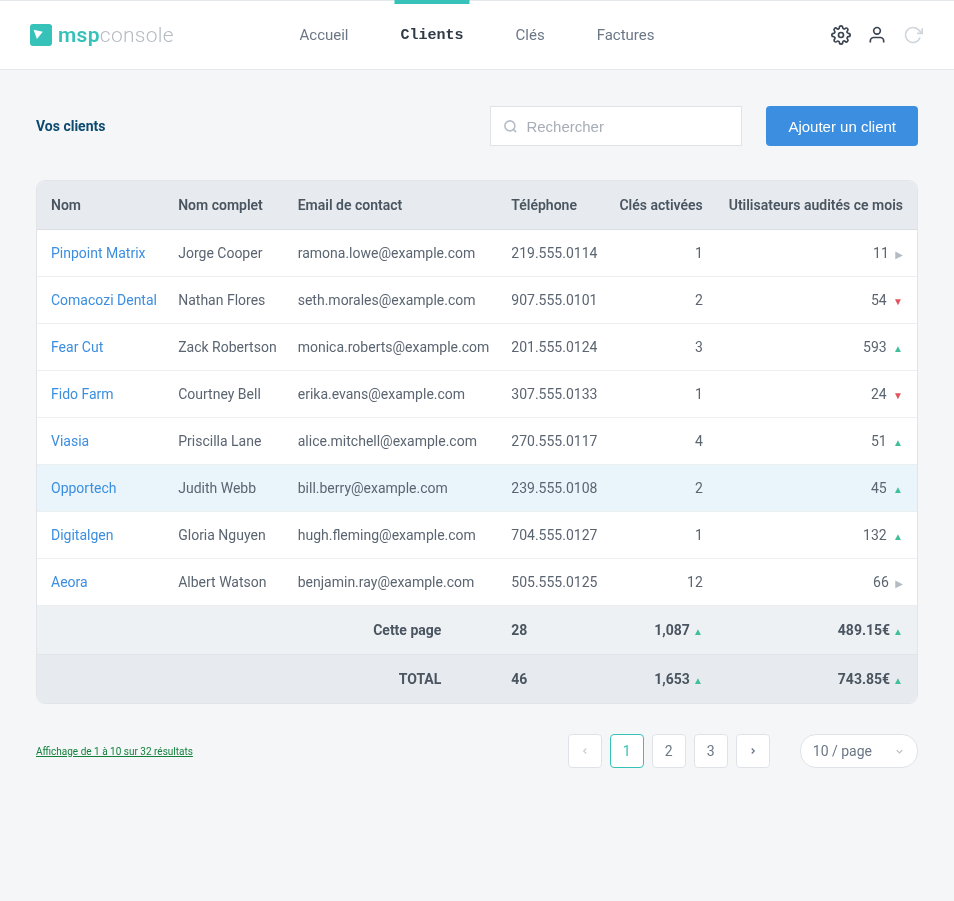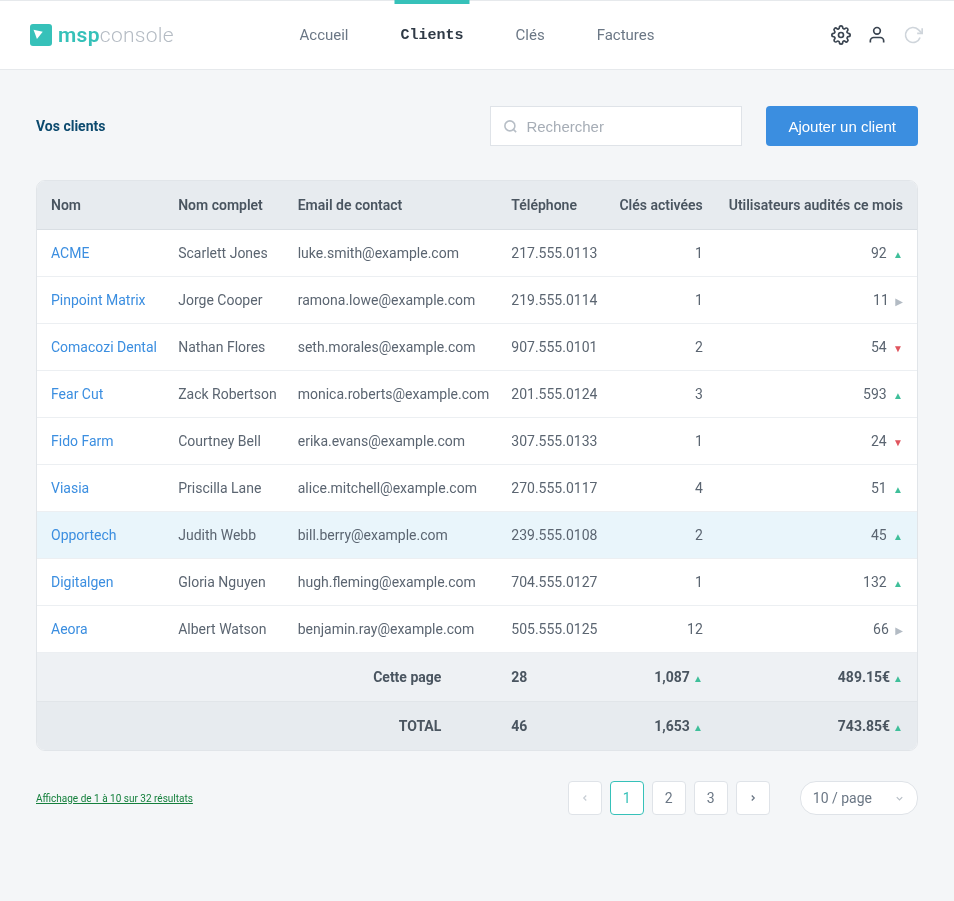--- a/index.html
+++ b/index.html
@@ -296,28 +296,20 @@
         <tr>
           <th>Nom</th>
           <th>Nom complet</th>
           <th>Email de contact</th>
           <th>Téléphone</th>
           <th class="right">Clés activées</th>
           <th class="right">Utilisateurs audités ce mois</th>
         </tr>
       </thead>
       <tbody id="tbody">
-          <tr>
-            <td><span class="link">ACME</span></td>
-            <td>Scarlett Jones</td>
-            <td>luke.smith@example.com</td>
-            <td>217.555.0113</td>
-            <td class="right">1</td>
-            <td class="right">92 <span class="trend-up">▲</span></td>
-          </tr>
           <tr>
             <td><span class="link">Pinpoint Matrix</span></td>
             <td>Jorge Cooper</td>
             <td>ramona.lowe@example.com</td>
             <td>219.555.0114</td>
             <td class="right">1</td>
             <td class="right">11 <span class="trend-flat">▶</span></td>
           </tr>
           <tr>
             <td><span class="link">Comacozi Dental</span></td>

